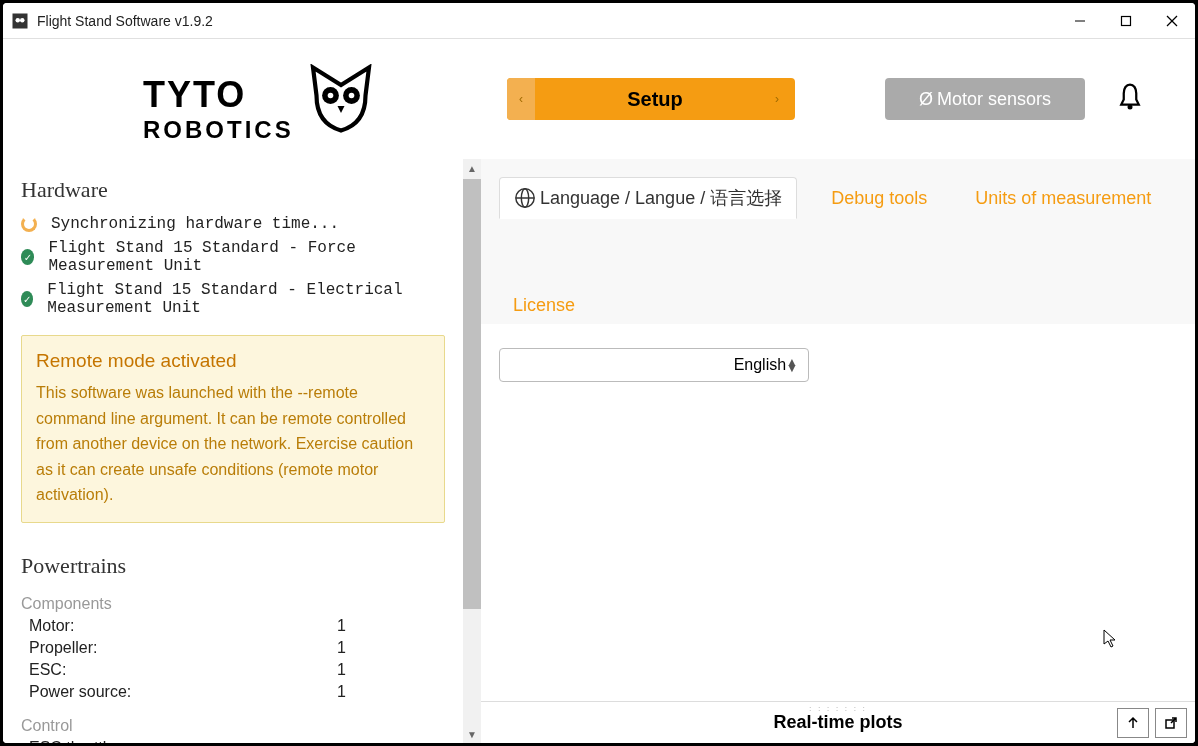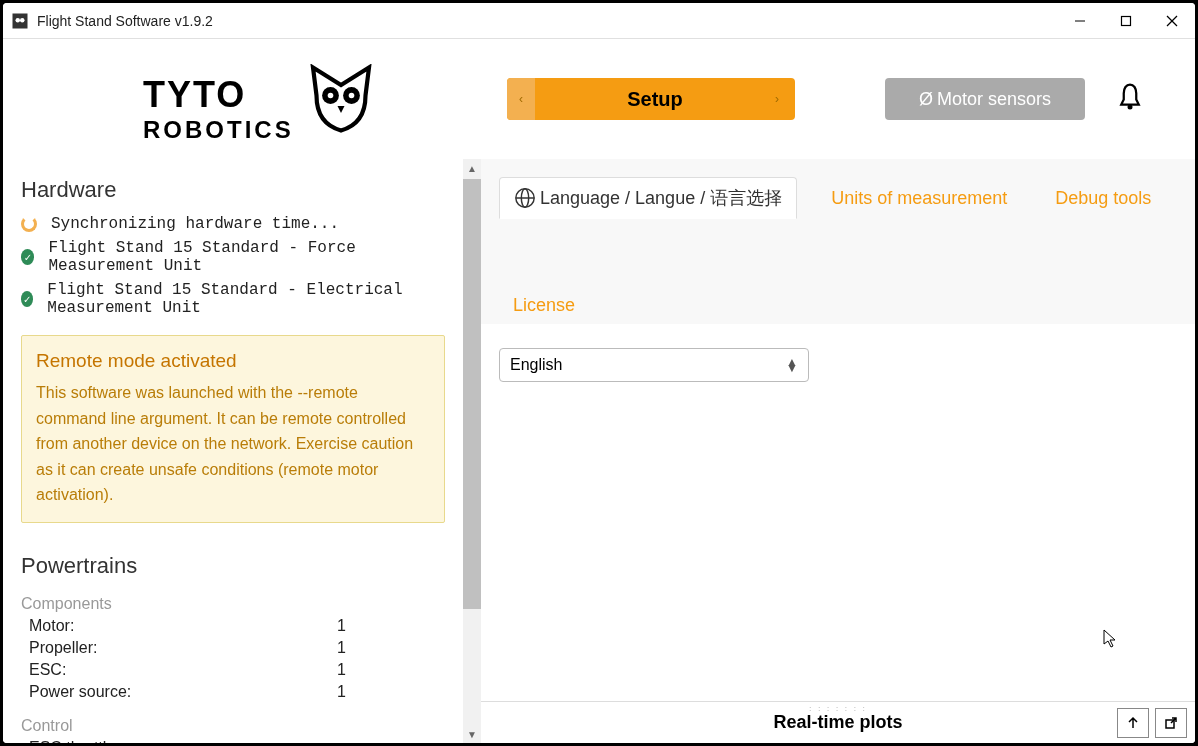--- a/index.html
+++ b/index.html
@@ -25,39 +25,39 @@
   .tare-btn { background:#aaa; color:#fff; border:none; height:42px; width:200px; font-size:18px; border-radius:4px; cursor:pointer; display:flex; align-items:center; justify-content:center; gap:4px;}
   .bell { margin: 0 30px 0 30px; cursor:pointer; }
 
   .content { display: flex; flex:1; min-height: 0; }
   .sidebar { width: 478px; position:relative; display:flex; }
   .sidebar-inner { width:460px; padding: 18px; overflow-y:auto; background:#fff;}
   .scrollbar { width:18px; background:#f1f1f1; display:flex; flex-direction:column;}
   .scroll-arrow { height:18px; display:flex; align-items:center; justify-content:center; color:#666; font-size:10px; cursor:pointer;}
   .scroll-thumb { background:#c0c0c0; flex:0 0 430px; margin-top:2px; cursor:pointer;}
   .scroll-track { flex:1;}
-  .sec-h { font-size:22px; font-weight:400; color:#333; margin-bottom:12px; }
+  .sec-h { font-size:22px; font-weight:400; color:#333; margin-bottom:12px;font-family:Liberation Serif, serif; }
   .hw-item { display:flex; align-items:center; gap:14px; font-size:16px; color:#222; margin:6px 0;font-family:Liberation Mono, monospace; }
   .spin { width:16px; height:16px; border:3px solid #f3b050; border-top-color:transparent; border-radius:50%; display:inline-block;}
   .check { width:16px; height:16px; background:#2e8b57; border-radius:50%; display:inline-flex; align-items:center; justify-content:center; color:#fff; font-size:11px; font-weight:bold;}
   .notice { background:#fdf6dd; border:1px solid #e8d98c; padding:14px; margin-top:18px; border-radius:2px;}
   .notice-h { color:#c57500; font-size:19px; font-weight:400; margin-bottom:8px;}
   .notice-body { color:#b97d08; font-size:16px; line-height:1.6;}
   .pt { margin-top:30px;}
   .subh { color:#999; font-size:16px; margin-top:16px; margin-bottom:4px;}
   .prow { display:flex; font-size:16px; color:#222; margin:4px 8px;}
   .prow .pl { width:308px;}
   .prow .pv { }
 
   .main { flex:1; display:flex; flex-direction:column; background:#f8f8f8; }
   .tabs { display:flex; flex-wrap:wrap; gap:20px; padding:18px 18px 0 18px; align-items:center;}
   .tab { font-size:18px; color:#f59c12; padding:8px 14px; cursor:pointer; background:transparent; border-radius:4px 4px 0 0; display:flex; align-items:center; gap:4px;}
   .tab.active { background:#fff; color:#333; border:1px solid #ddd; border-bottom-color:#fff;}
   .tabcontent { padding:24px 18px; flex:1; background:#fff;}
-  .select { width:310px; height:34px; border:1px solid #bbb; border-radius:4px; font-size:16px; padding:0 10px; background:#fff; display:flex; align-items:center; justify-content:space-between;}
+  .select { width:310px; height:34px; border:1px solid #bbb; border-radius:4px; font-size:16px; padding:0 10px; background:#fff; display:flex; align-items:center; justify-content:flex-end;}
   .select .caret { font-size:12px; color:#555; display:flex; flex-direction:column; line-height:6px;}
   
   .bottombar { height:42px; border-top:1px solid #ddd; display:flex; align-items:center; justify-content:center; font-size:18px; font-weight:600; position:relative; background:#fff;}
   .bottombar .drag { position:absolute; top:2px; color:#ccc; font-size:8px; letter-spacing:2px;}
   .bottombar .iconbtn { position:absolute; right:8px; display:flex; gap:6px;}
   .iconbtn .sq { width:32px; height:30px; border:1px solid #888; display:flex; align-items:center; justify-content:center; cursor:pointer; background:#fff;}
 
   .cursor { position:absolute; left:622px; top:305px; font-size:14px; pointer-events:none;}
 </style>
 </head>
@@ -185,24 +185,24 @@
       <div class="tabs">
         <div class="tab active">
           <svg width="22" height="22" viewBox="0 0 24 24">
               <circle cx="12" cy="12" r="10" fill="none" stroke="#333" stroke-width="1.6"></circle>
               <ellipse cx="12" cy="12" rx="4" ry="10" fill="none" stroke="#333" stroke-width="1.6"></ellipse>
               <line x1="2" y1="12" x2="22" y2="12" stroke="#333" stroke-width="1.6"></line>
             </svg>
           <span>Language / Langue / 语言选择</span>
         </div>
         <div class="tab">
-            <span>Units of measurement</span>
+            <span>Debug tools</span>
           </div>
         <div class="tab">
-            <span>Debug tools</span>
+            <span>Units of measurement</span>
           </div>
         <div class="tab" style="flex-basis:100%; max-width:90px;margin-top:48px;">
             <span>License</span>
           </div>
       </div>
       <div class="tabcontent" style="position:relative;">
         <div class="select">
           <span>English</span>
           <span class="caret">
               <span>▲</span>

